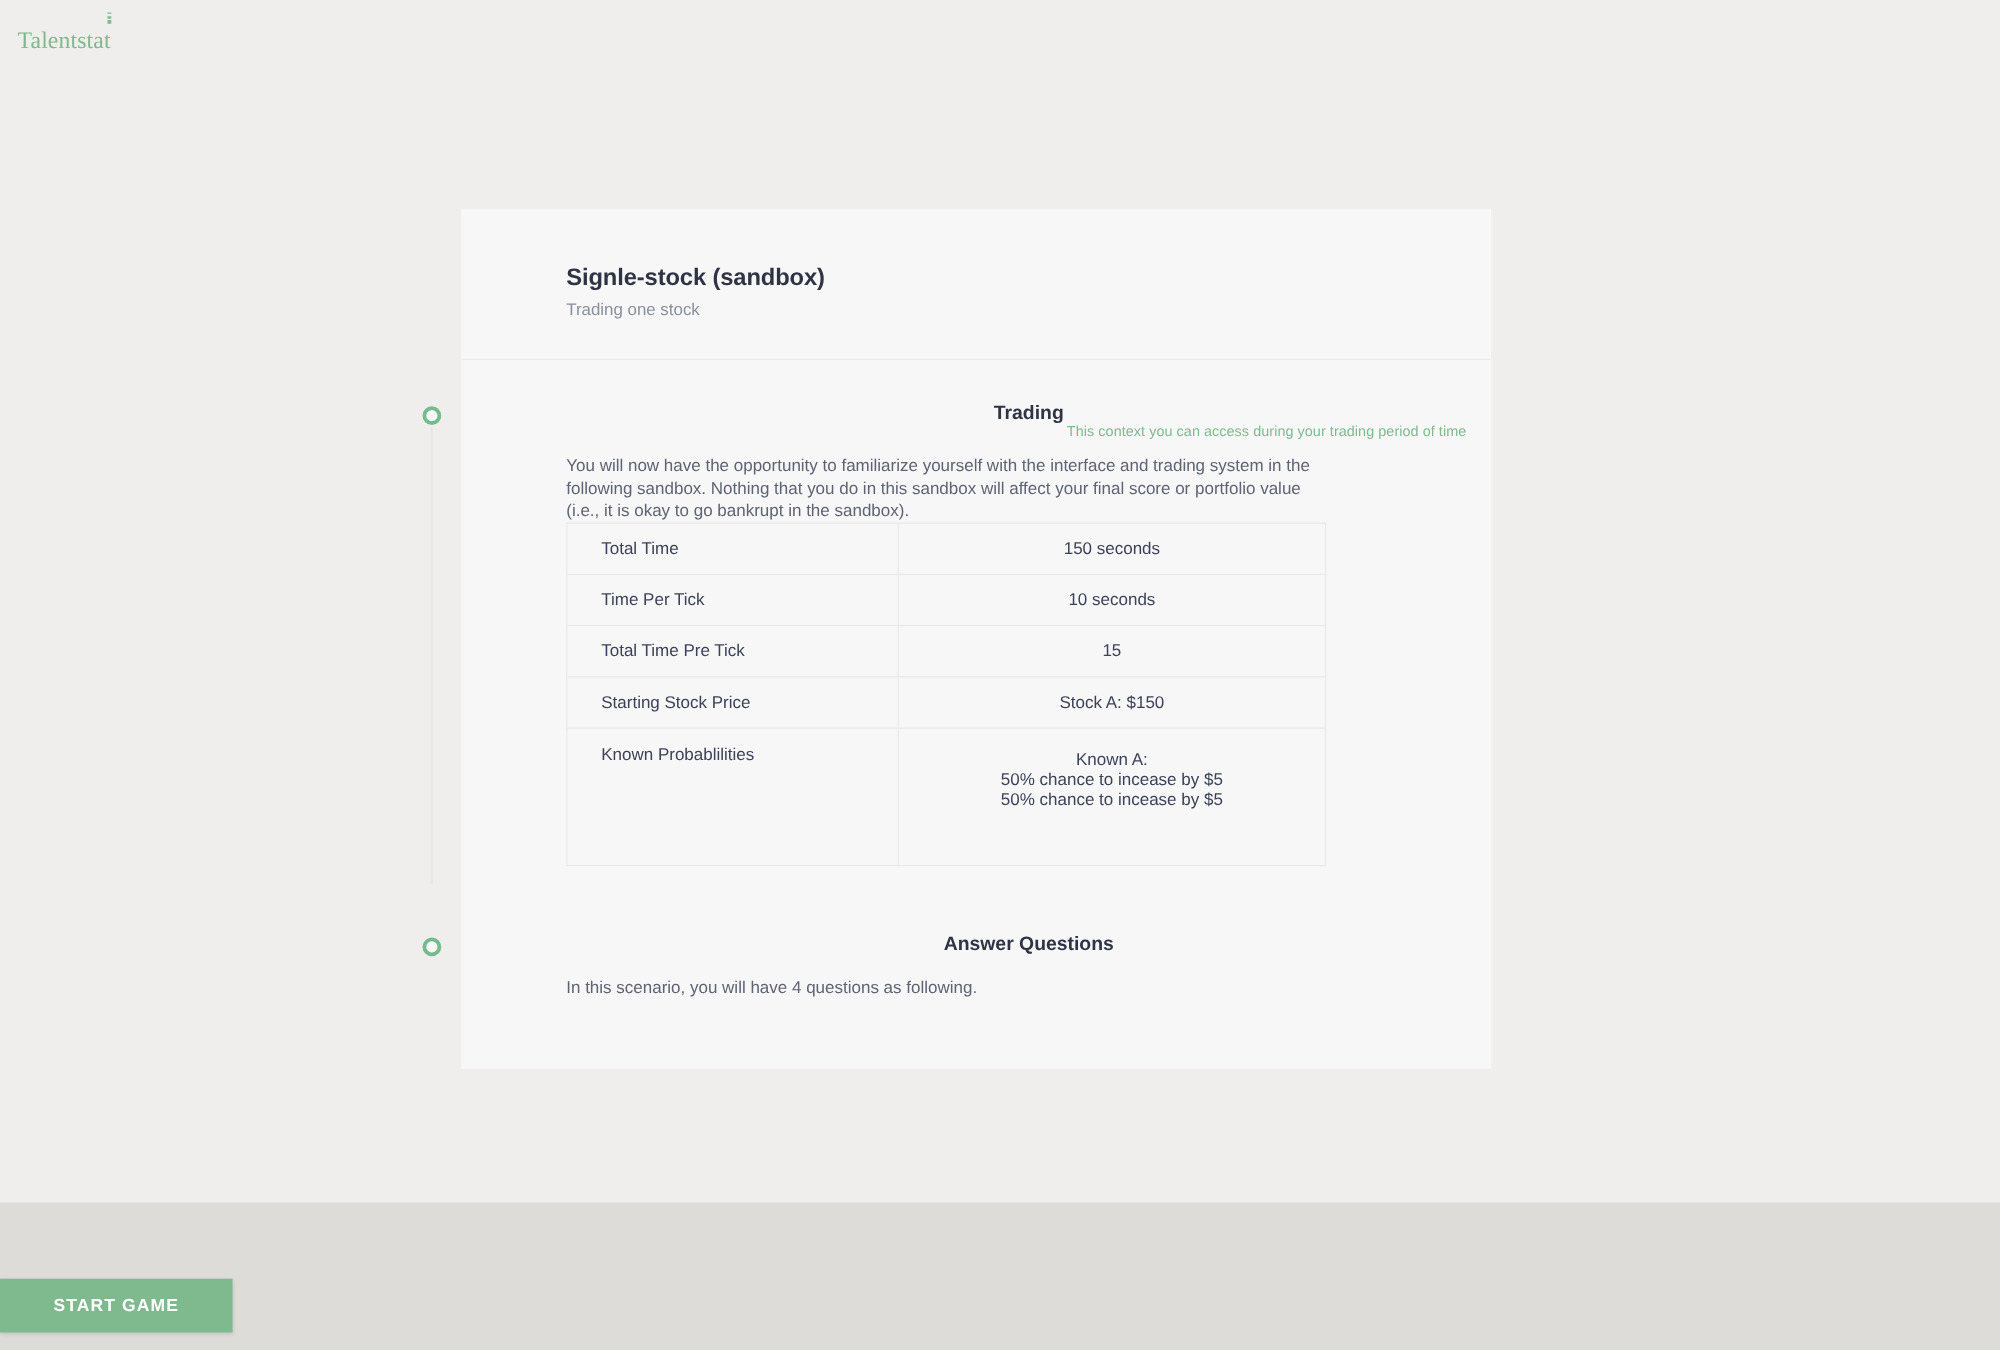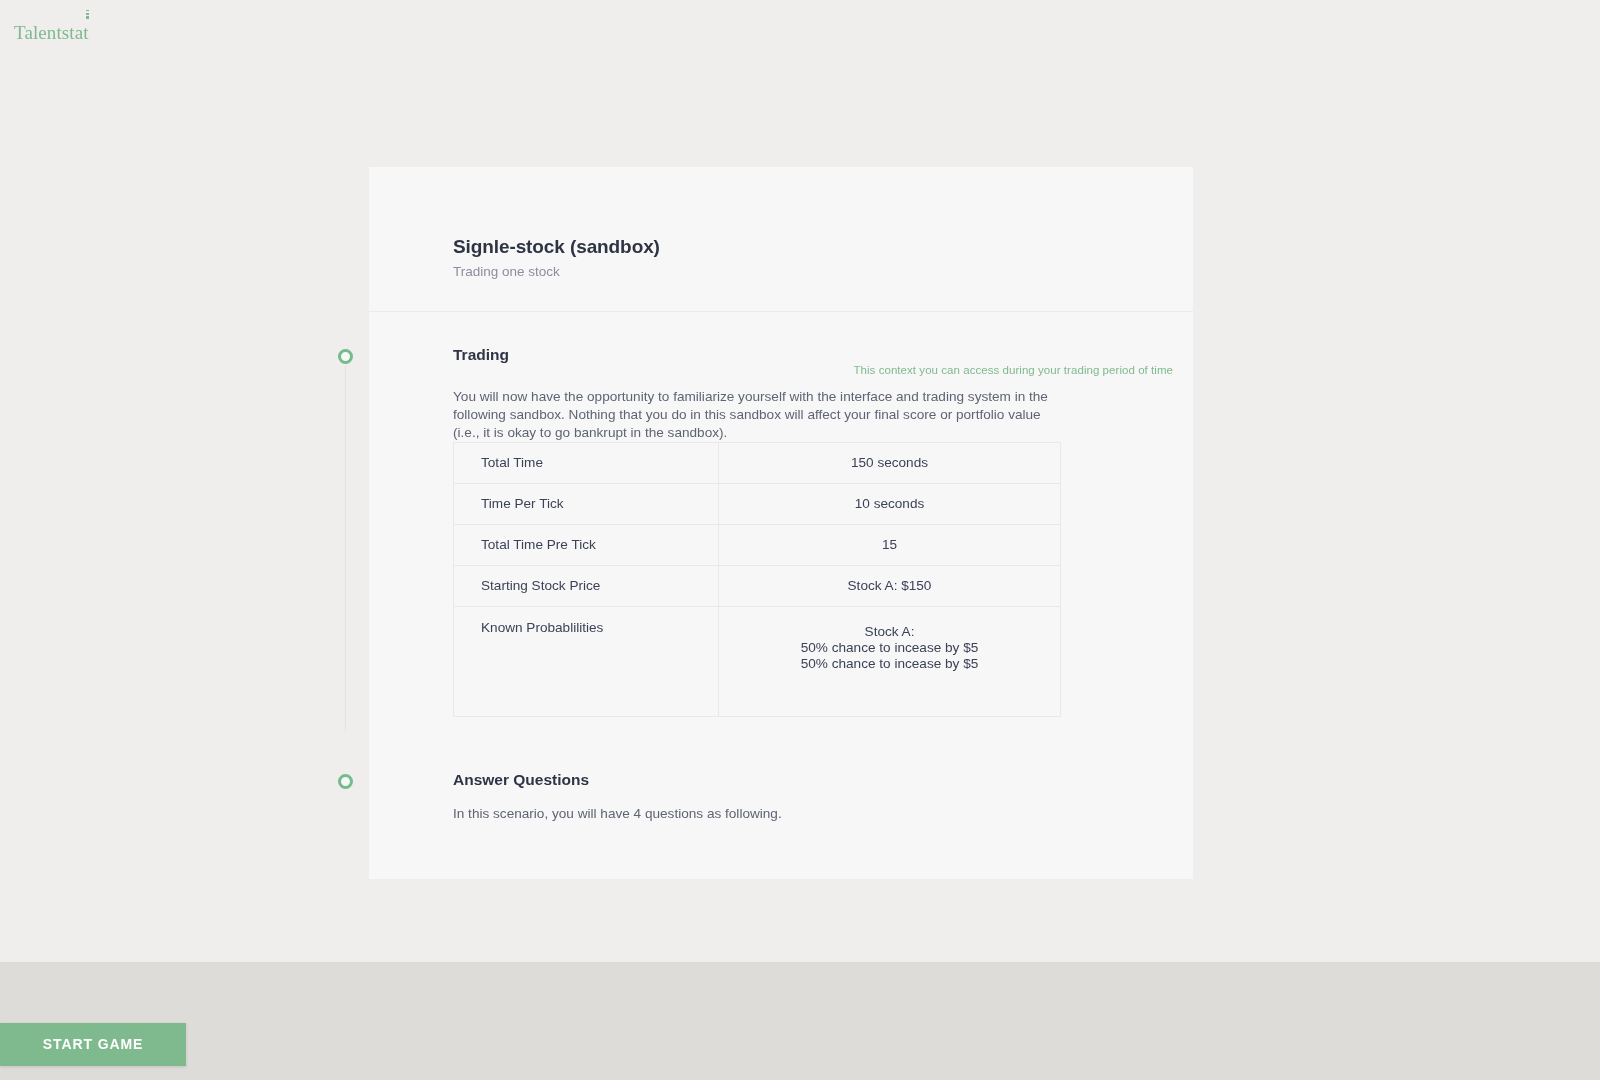--- a/index.html
+++ b/index.html
@@ -61,37 +61,36 @@
   .card-header {
     padding: 45px 0 32px 84px;
     border-bottom: 1px solid #ebebec;
   }
   .card-title {
     font-size: 19px;
     font-weight: bold;
     color: #2f3445;
     letter-spacing: -0.1px;
     margin-bottom: 6px;
-    margin-top: 24px;
   }
   .card-subtitle {
     font-size: 13.5px;
     color: #8a8f9c;
   }
 
   .card-body {
     padding: 34px 0 56px 0;
     position: relative;
   }
 
   
   .step { position: relative; padding-left: 84px; }
   .step-head {
     display: flex;
-    align-items: flex-start;
+    align-items: center;
     position: relative;
     min-height: 22px;
   }
   .step-marker {
     position: absolute;
     left: -31px;
     top: 3px;
     width: 15px;
     height: 15px;
     border: 3px solid #75bb8b;
@@ -228,21 +227,21 @@
             <td class="k">Total Time Pre Tick</td>
             <td class="v">15</td>
           </tr>
           <tr>
             <td class="k">Starting Stock Price</td>
             <td class="v">Stock A: $150</td>
           </tr>
           <tr class="tall">
             <td class="k">Known Probablilities</td>
             <td class="v">
-              <span class="vline">Stock A:</span>
+              <span class="vline">Known A:</span>
               <span class="vline">50% chance to incease by $5</span>
               <span class="vline">50% chance to incease by $5</span>
             </td>
           </tr>
         </tbody>
       </table>
     </div>
 
     <div class="step-gap"></div>
 

